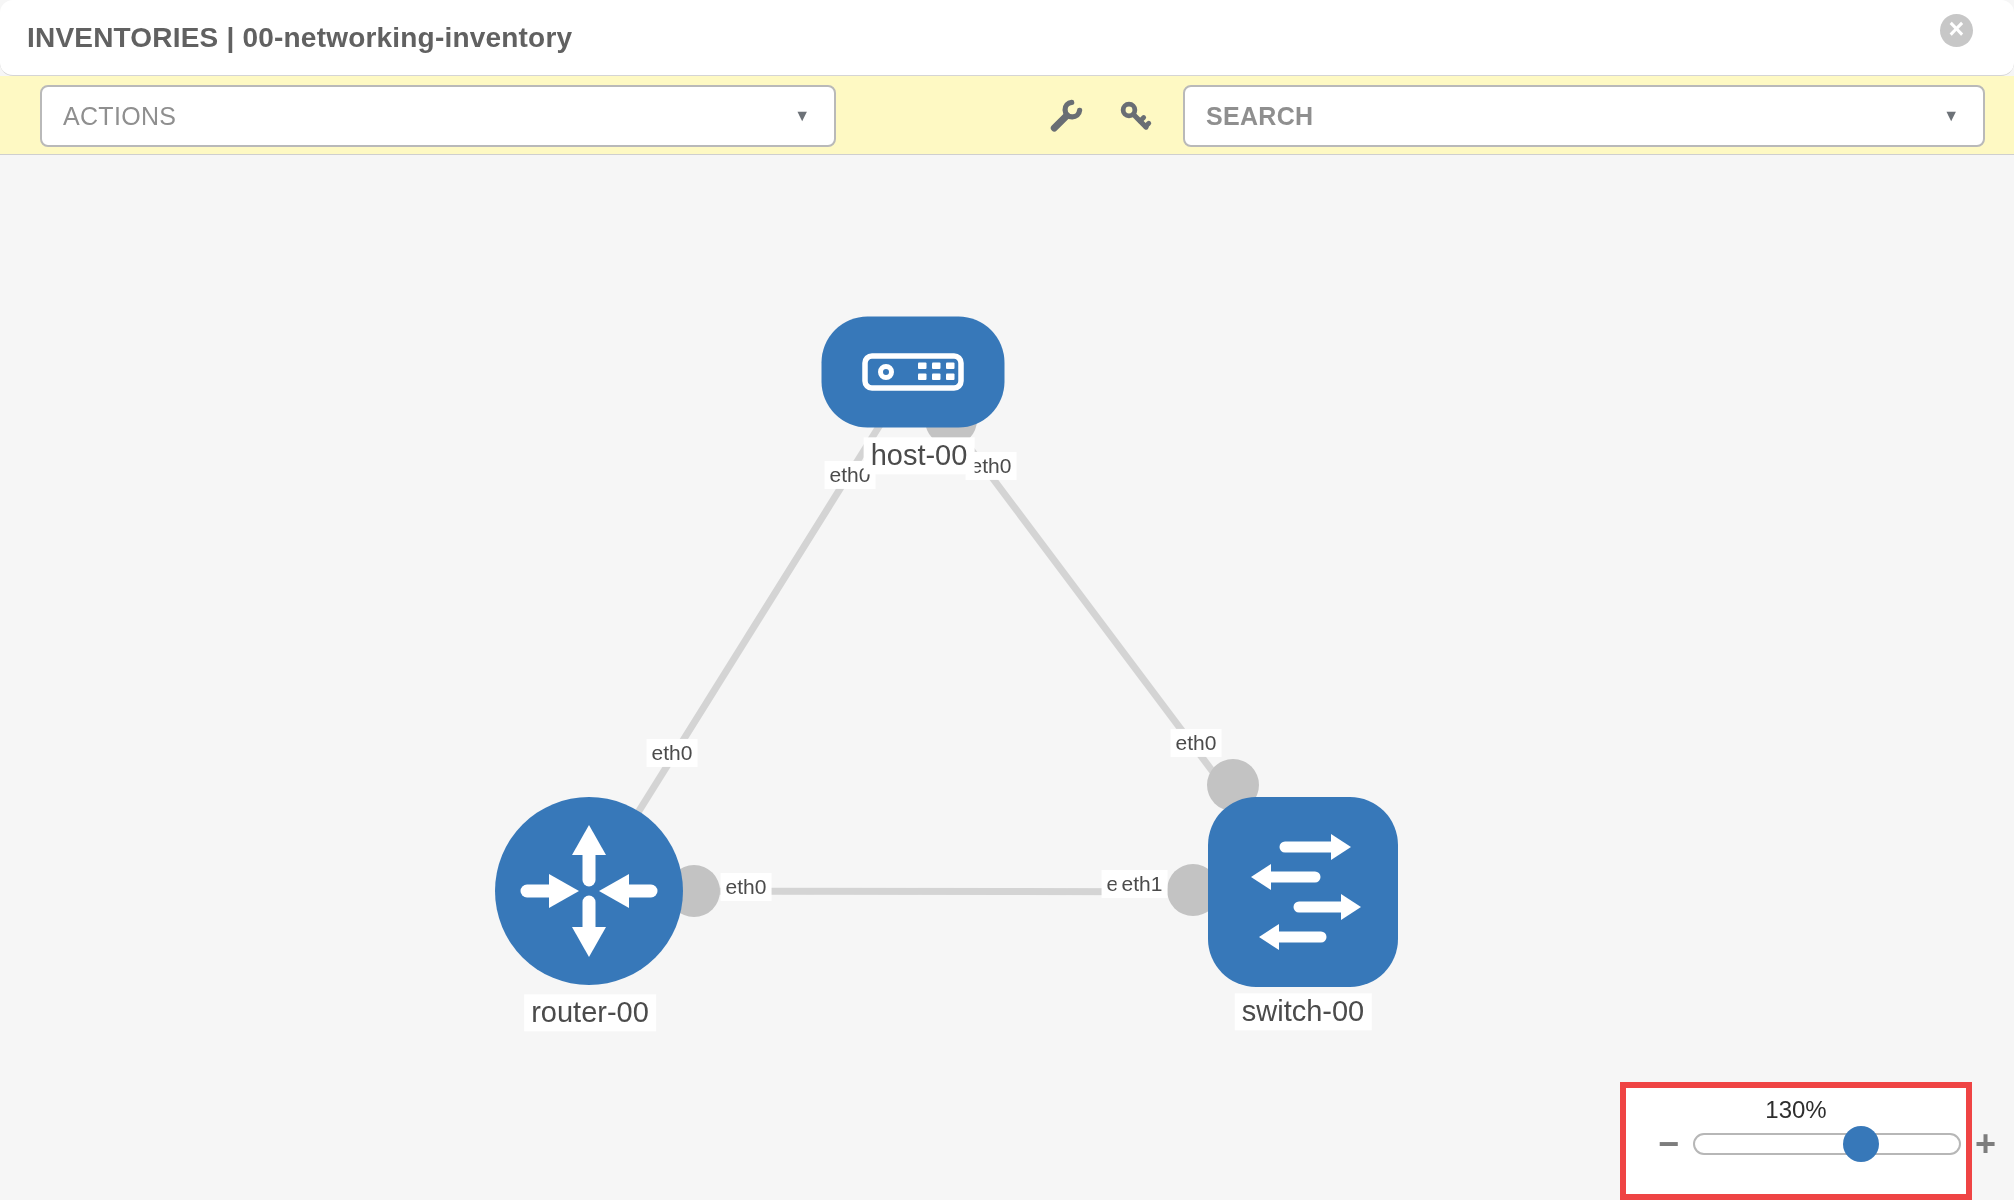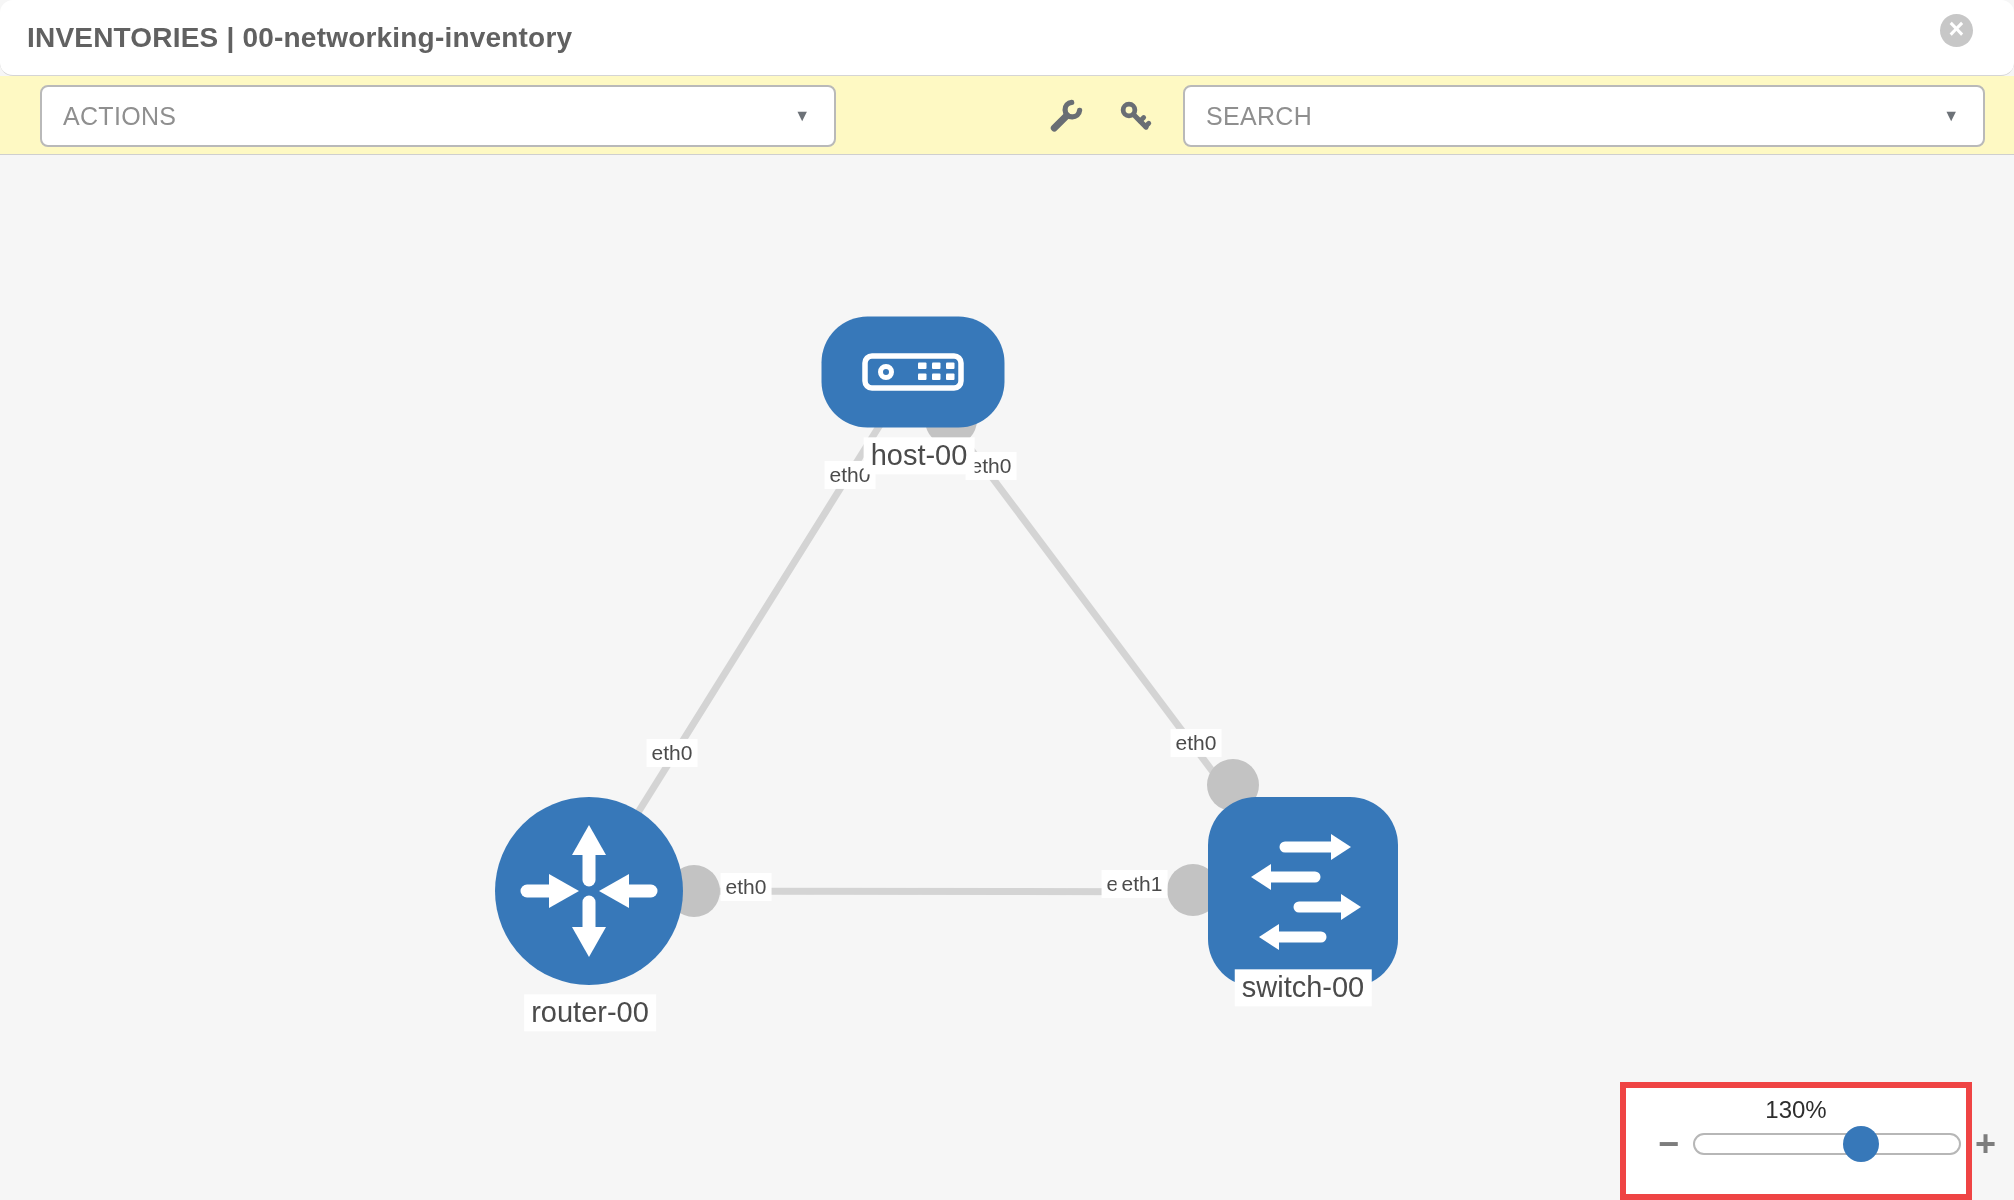--- a/index.html
+++ b/index.html
@@ -25,21 +25,21 @@
   .toolbar {
     position: absolute; top: 76px; left: 0; width: 2014px; height: 79px;
     background: #fef9c3; border-bottom: 1px solid #cfcfcf; z-index: 30;
   }
   .dd {
     position: absolute; top: 9px; height: 62px; background: #ffffff;
     border: 2px solid #b9b9b9; border-radius: 8px;
     display: flex; align-items: center; cursor: pointer;
   }
   .dd.actions { left: 40px; width: 796px; }
-  .dd.search  { left: 1183px; width: 802px; }
+  .dd.search  { left: 1183px; width: 802px; font-weight: bold; }
   .dd-label { margin-left: 21px; font-size: 25px; color: #8f8f8f; letter-spacing: 0.3px; }
   .caret { position: absolute; right: 24px; top: 50%; transform: translateY(-50%); font-size: 16px; color: #6d7278; }
   .tool-icons { position: absolute; left: 1046px; top: 18px; display: flex; gap: 29px; }
   .ticon { width: 40px; height: 44px; display: flex; align-items: center; justify-content: center; cursor: pointer; }
 
   
   .canvas { position: absolute; top: 0; left: 0; width: 2014px; height: 1200px; background: #f6f6f6; z-index: 1; }
   .graph, .labels { position: absolute; top: 0; left: 0; width: 1926px; height: 1200px; }
   .labels { pointer-events: none; }
   .lbl {
@@ -117,21 +117,21 @@
     <div class="labels">
         <div class="lbl ilabel" style="left:850px;top:475px">eth0</div>
         <div class="lbl ilabel" style="left:991px;top:466px">eth0</div>
         <div class="lbl ilabel" style="left:672px;top:753px">eth0</div>
         <div class="lbl ilabel" style="left:1196px;top:743px">eth0</div>
         <div class="lbl ilabel" style="left:746px;top:887px">eth0</div>
         <div class="lbl ilabel" style="left:1127px;top:884px">eth0</div>
         <div class="lbl ilabel" style="left:1142px;top:884px">eth1</div>
         <div class="lbl nlabel" style="left:919px;top:456px">host-00</div>
         <div class="lbl nlabel" style="left:590px;top:1013px">router-00</div>
-        <div class="lbl nlabel" style="left:1303px;top:988px">switch-00</div>
+        <div class="lbl nlabel" style="left:1303px;top:1012px">switch-00</div>
       </div>
   </div>
 
   <div class="header">
     <div class="title">INVENTORIES | 00-networking-inventory</div>
     <div class="close">
       <span class="close-x">×</span>
     </div>
   </div>
 

